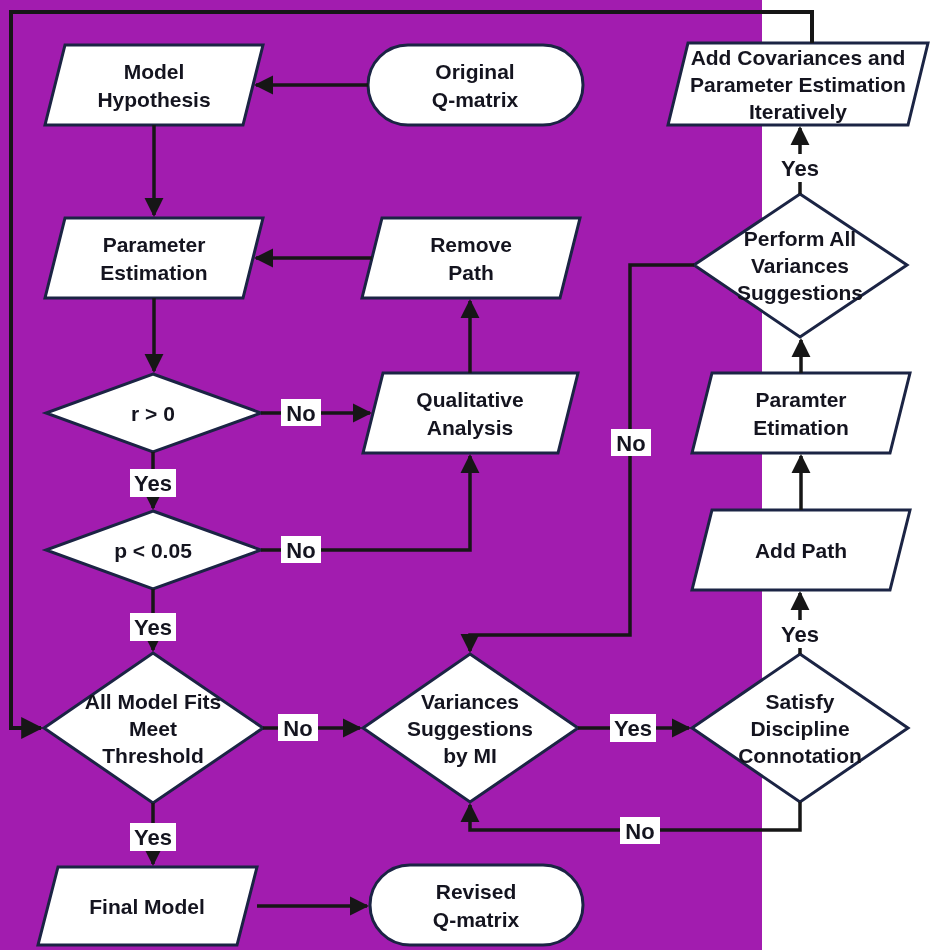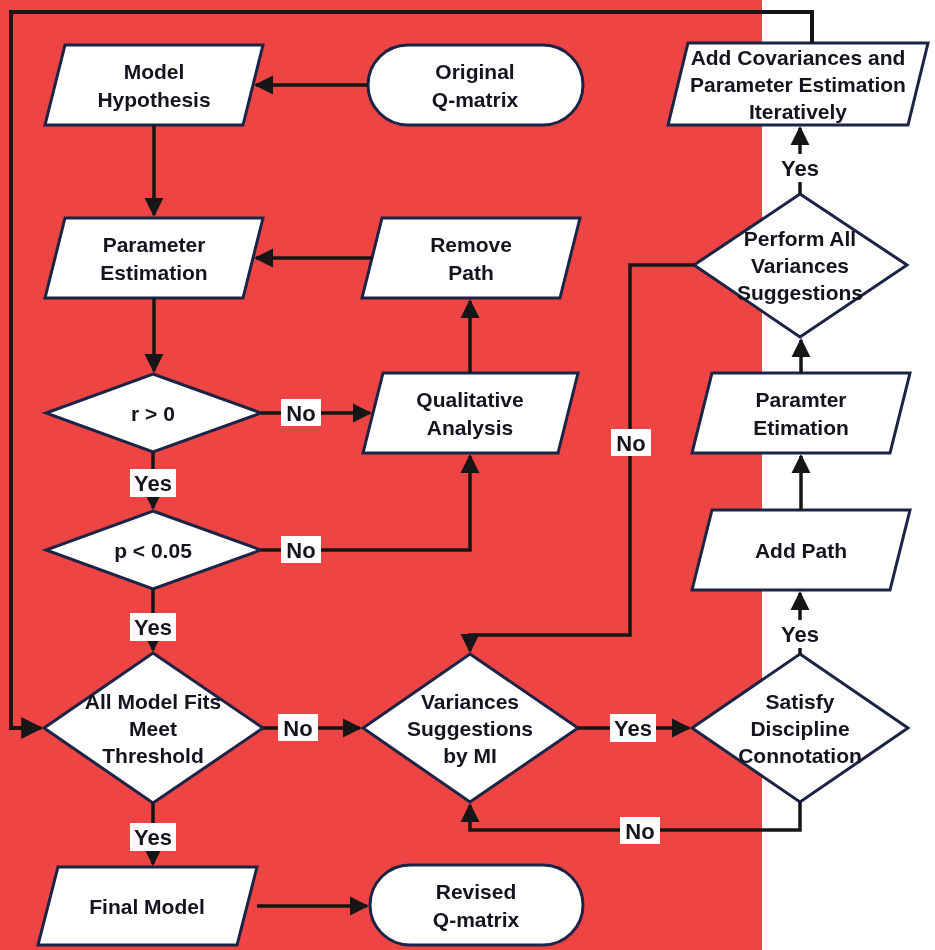--- a/index.html
+++ b/index.html
@@ -3,21 +3,21 @@
 <meta charset="utf-8">
 <style>
   html, body {
     margin: 0;
     padding: 0;
     background: #ffffff;
   }
   .page {
     width: 762px;
     height: 950px;
-    background: #ef4444;
+    background: #a21caf;
     position: relative;
     font-family: "Liberation Sans", sans-serif;
   }
   svg text {
     font-family: "Liberation Sans", sans-serif;
     font-weight: bold;
     fill: #14141f;
     text-anchor: middle;
     dominant-baseline: central;
   }

